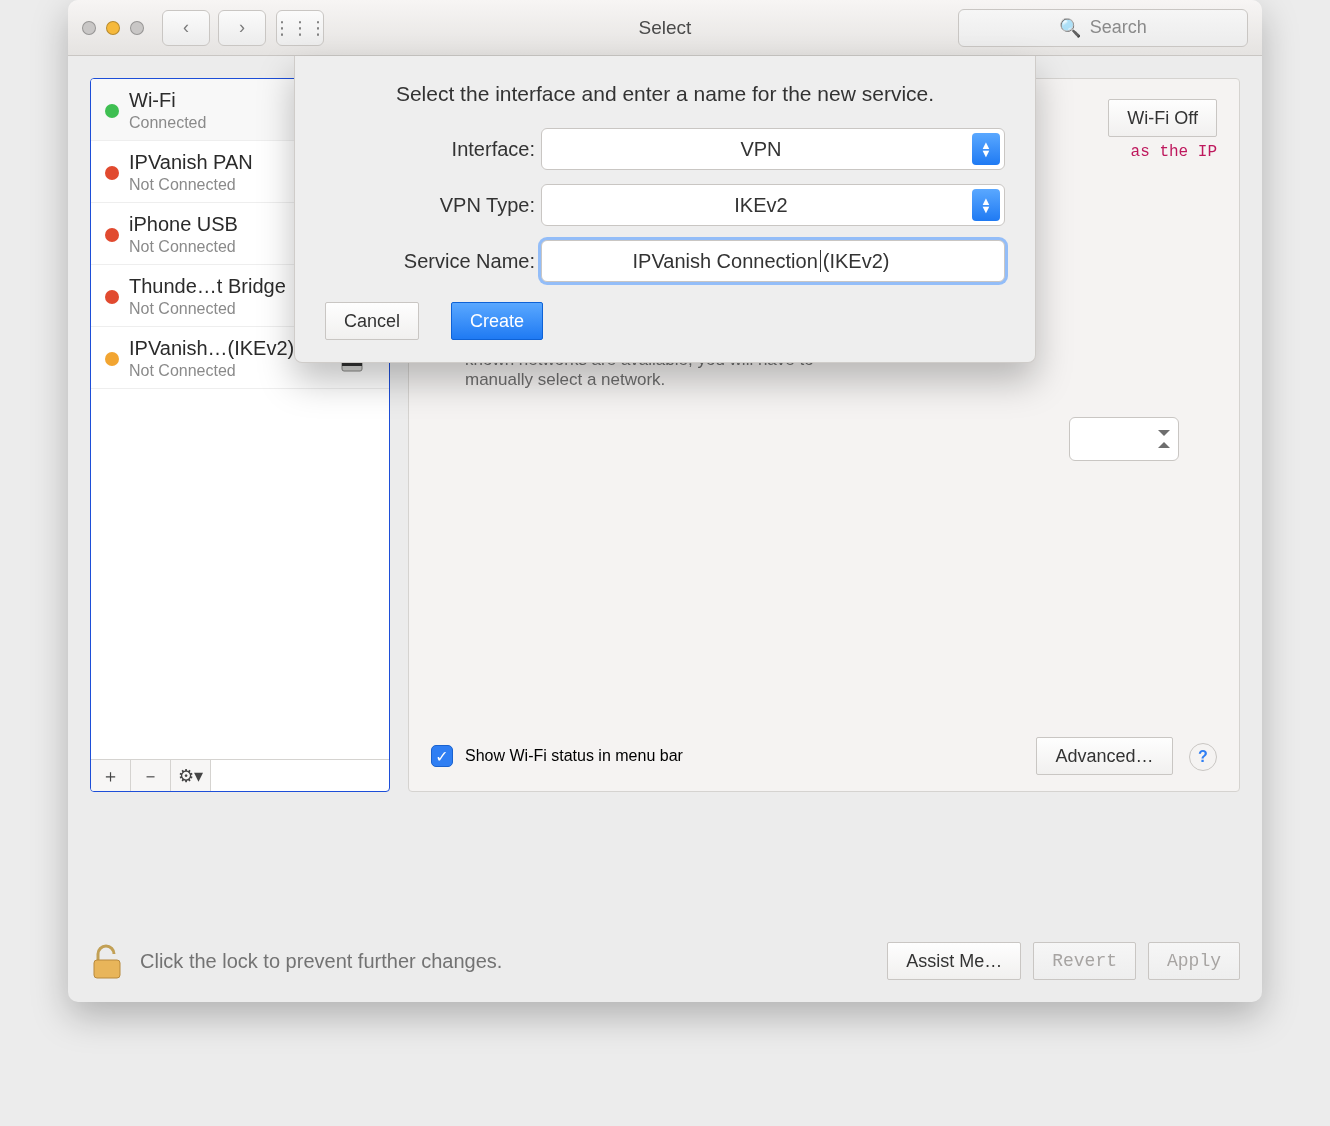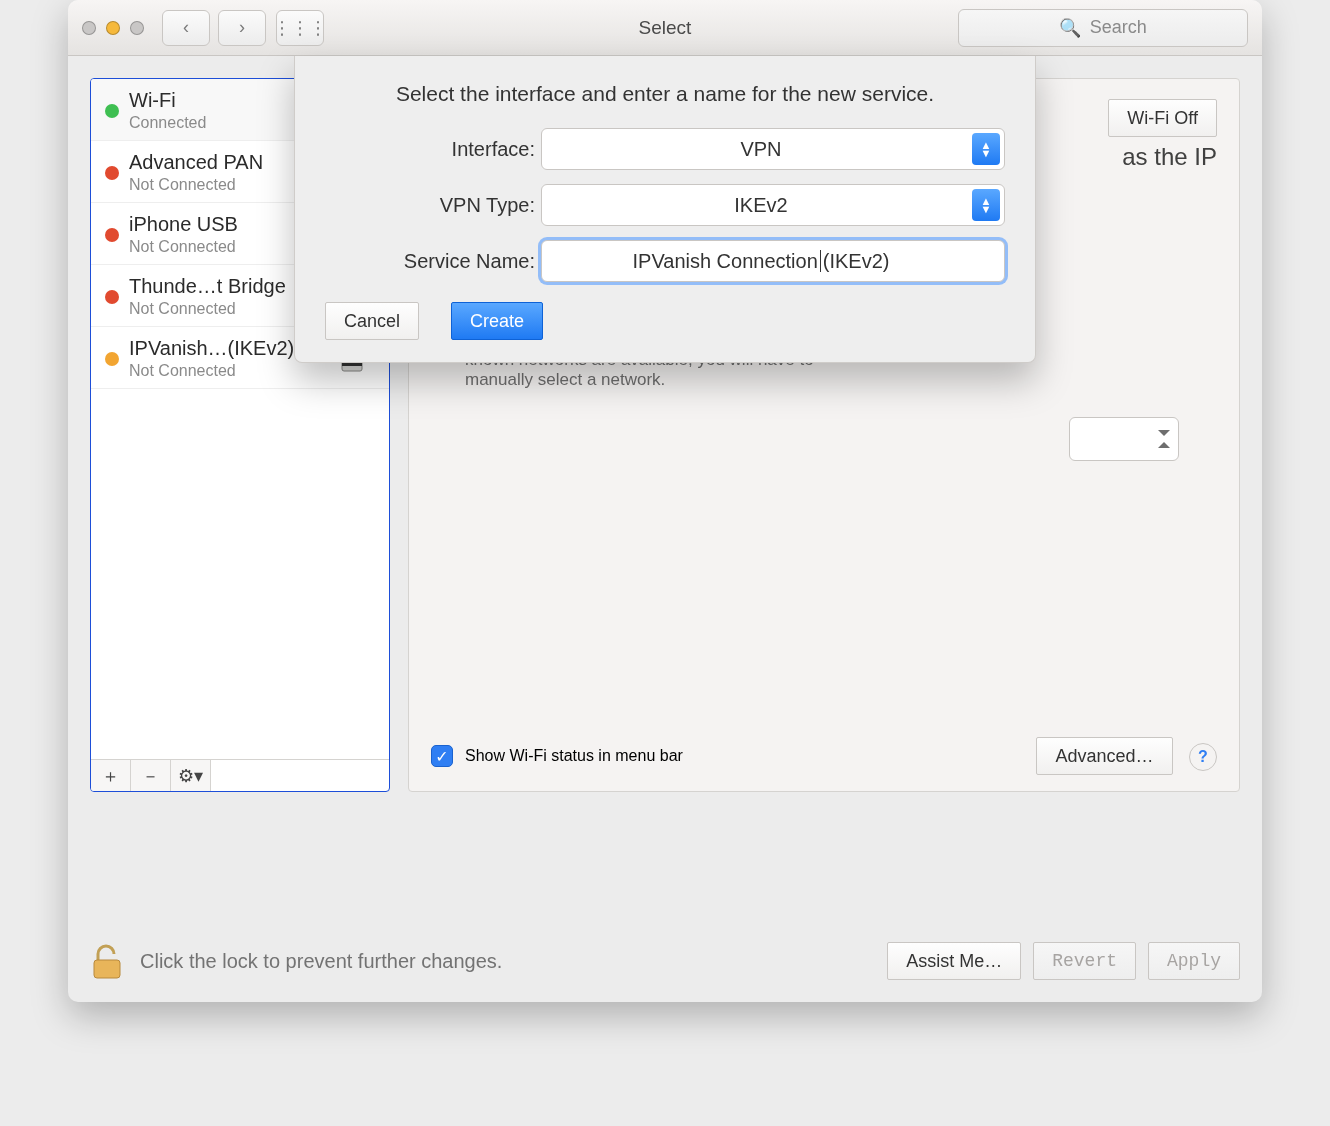--- a/index.html
+++ b/index.html
@@ -63,21 +63,21 @@
 .row { display: flex; align-items: center; gap: 6px; margin: 14px 0; }
 .row .lbl { width: 210px; text-align: right; font-size: 20px; color: #333; }
 .selectbox, .textbox { flex: 1; height: 42px; border-radius: 6px; border: 1px solid #c9c6c3; background: #fff; display: flex; align-items: center; padding: 0 36px 0 12px; font-size: 20px; color: #333; position: relative; justify-content: center; }
 .selectbox .arrows { position: absolute; right: 4px; top: 4px; bottom: 4px; width: 28px; border-radius: 4px; background: linear-gradient(#5aa8ff,#1f7af3); display: flex; flex-direction: column; align-items: center; justify-content: center; color: #fff; line-height: 8px; font-size: 11px; }
 .textbox.focused { box-shadow: 0 0 0 3px rgba(86,156,255,.6); }
 .sheet .actions { display: flex; gap: 32px; margin-top: 20px; }
 
 .caret { display: inline-block; width: 1px; height: 22px; background: #333; margin: 0 2px; }
 
 .detail-head .status-peek { position: absolute; right: 22px; top: 20px; display: flex; flex-direction: column; align-items: flex-end; gap: 6px; }
-.detail-head .status-peek .ip { font-size: 24px; color: #404040; }
+.detail-head .status-peek .ip { font-size: 16px; color: #be185d; font-family: Liberation Mono, monospace; }
 
 .select-right { position: absolute; right: 60px; top: 338px; width: 110px; }
 .stepperbox { height: 44px; border-radius: 6px; border: 1px solid #c9c6c3; background: #fff; position: relative; }
 .stepperbox::after { content: ""; position: absolute; right: 8px; top: 50%; width: 0; height: 0; border-left: 6px solid transparent; border-right: 6px solid transparent; border-top: 6px solid #6e6e6e; transform: translateY(-9px); }
 .stepperbox::before { content: ""; position: absolute; right: 8px; top: 50%; width: 0; height: 0; border-left: 6px solid transparent; border-right: 6px solid transparent; border-bottom: 6px solid #6e6e6e; transform: translateY(3px); }
 
 </style>
 </head>
 <body>
 
@@ -109,21 +109,21 @@
           <div class="svc-item active">
             <span class="dot green"></span>
             <div class="txt">
               <span class="name">Wi-Fi</span>
               <span class="sub">Connected</span>
             </div>
           </div>
           <div class="svc-item">
             <span class="dot red"></span>
             <div class="txt">
-              <span class="name">Advanced PAN</span>
+              <span class="name">IPVanish PAN</span>
               <span class="sub">Not Connected</span>
             </div>
           </div>
           <div class="svc-item">
             <span class="dot red"></span>
             <div class="txt">
               <span class="name">iPhone USB</span>
               <span class="sub">Not Connected</span>
             </div>
           </div>

